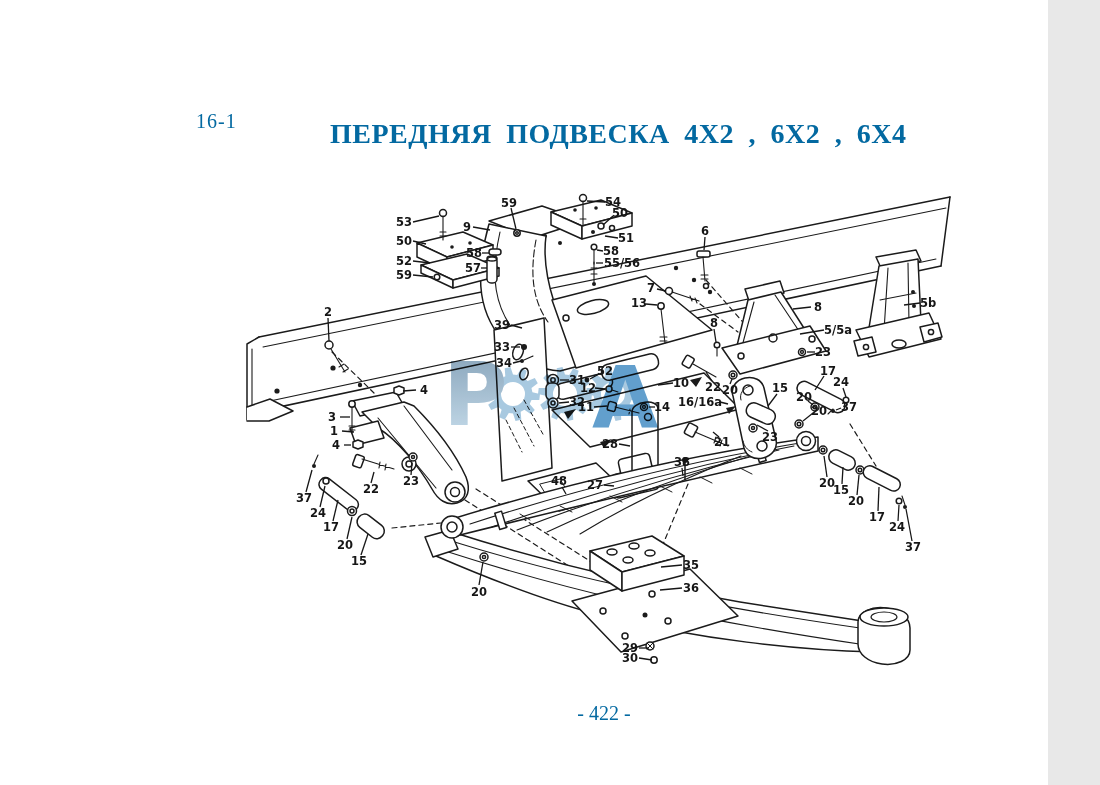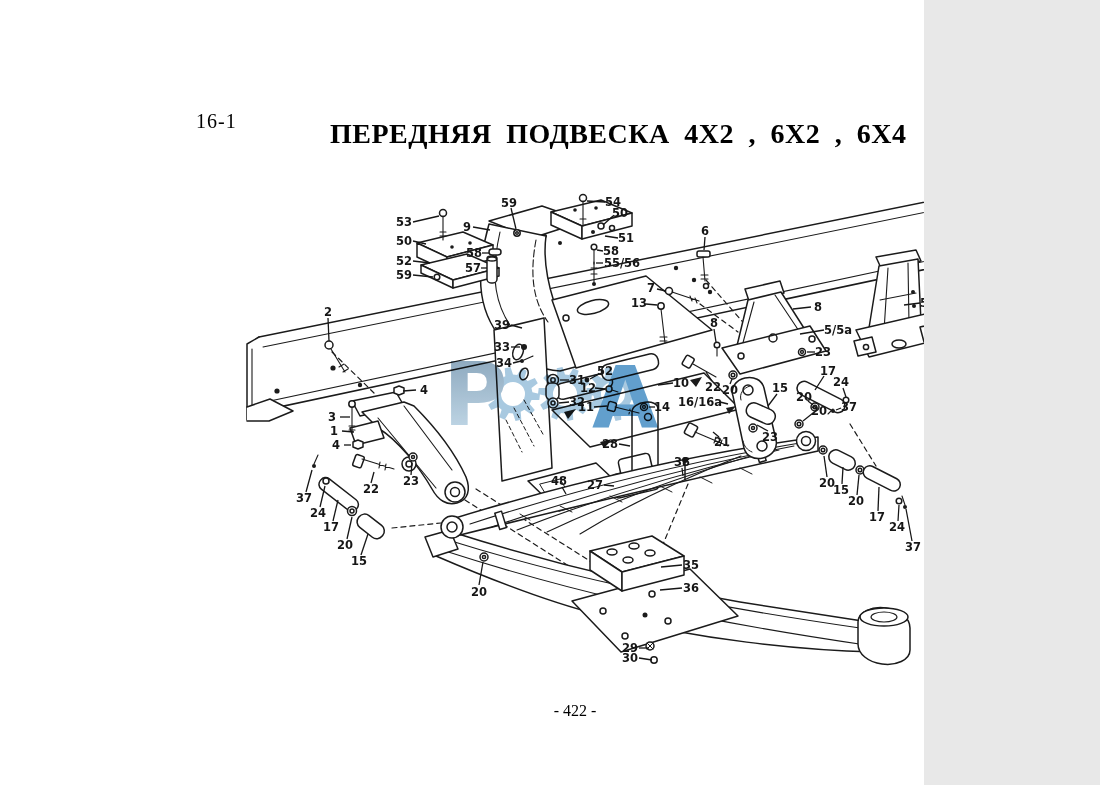--- a/index.html
+++ b/index.html
@@ -1,21 +1,21 @@
 <!DOCTYPE html>
 <html><head>
 <meta charset="utf-8">
 <style>
   html,body{margin:0;padding:0;background:#e8e8e8;}
-  .page{position:relative;width:924px;height:785px;background:#ffffff;overflow:hidden;
-        font-family:"Liberation Serif", serif;color:#000000;}
+  .page{position:relative;width:1048px;height:785px;background:#ffffff;overflow:hidden;
+        font-family:"Liberation Serif", serif;color:#0369a1;}
   .section-num{position:absolute;left:196px;top:110px;font-size:20px;letter-spacing:1px;}
   .page-title{position:absolute;left:330px;top:99px;width:570px;text-align:right;
         font-size:28px;font-weight:bold;letter-spacing:0.5px;word-spacing:7px;white-space:nowrap;}
-  .page-num{position:absolute;left:515px;top:702px;width:120px;text-align:center;font-size:16px;}
+  .page-num{position:absolute;left:544px;top:702px;width:120px;text-align:center;font-size:20px;}
   svg.diagram{position:absolute;left:0;top:0;}
   #watermark-layer{mix-blend-mode:multiply;opacity:0.88;}
   text.part-label{font-family:"DejaVu Sans", sans-serif;font-weight:bold;fill:#161616;}
 </style>
 </head>
 <body>
 
 <div class="page">
 
   <span class="section-num">16-1</span>

